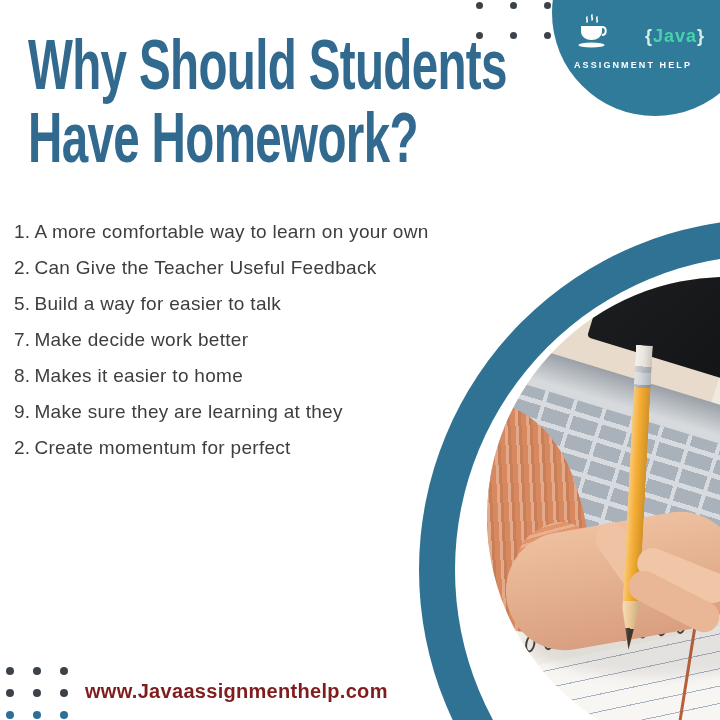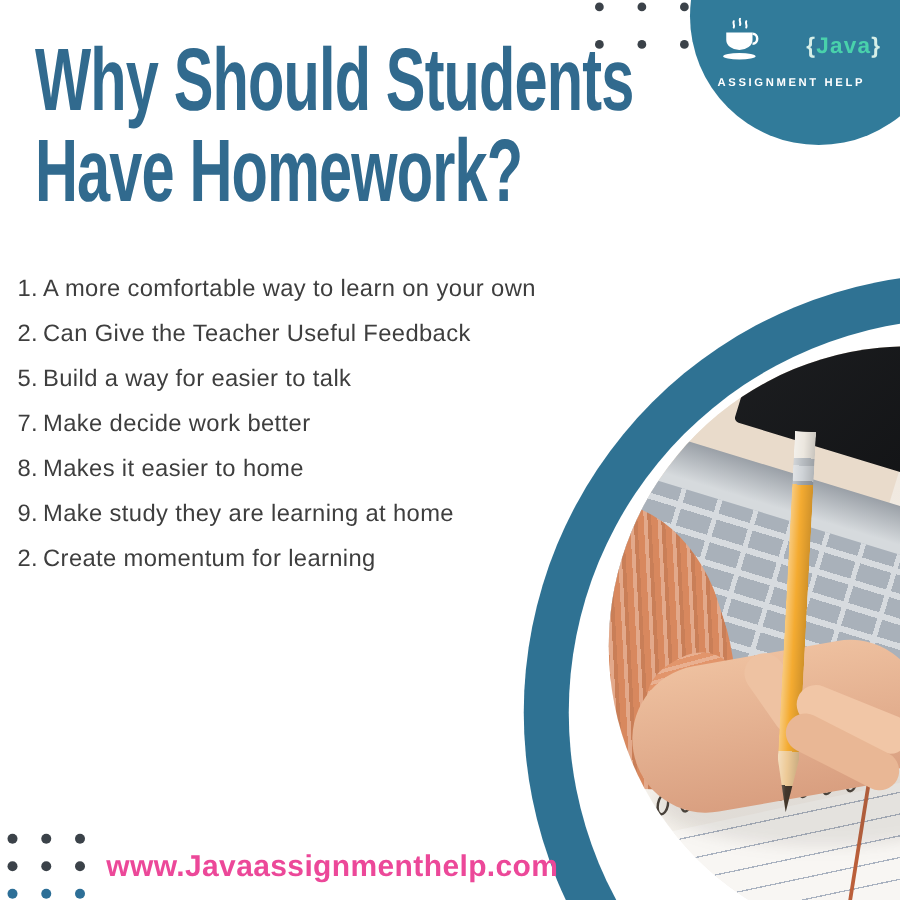--- a/index.html
+++ b/index.html
@@ -20,21 +20,21 @@
   .hw-list{
     position:absolute;left:14px;top:220px;width:452px;
     list-style:none;margin:0;padding:0;
     font-size:19px;line-height:23px;color:#3e3e3e;
   }
   .hw-list li{margin-bottom:13px;letter-spacing:0.3px;}
   .hw-list .num{margin-right:4px;}
   
   .website{
     position:absolute;left:85px;top:680px;
-    font-size:24px;font-weight:700;color:#ec4899;letter-spacing:0.3px;
+    font-size:20px;font-weight:700;color:#7f1d1d;letter-spacing:0.3px;
   }
   
   .dot{position:absolute;border-radius:50%;}
   
   .ring-outer{position:absolute;left:419px;top:219px;width:702px;height:702px;border-radius:50%;background:#2f7293;}
   .ring-inner{position:absolute;left:455px;top:255px;width:630px;height:630px;border-radius:50%;background:#ffffff;}
   .photo{
     position:absolute;left:487px;top:277px;width:480px;height:480px;border-radius:50%;
     overflow:hidden;background:linear-gradient(170deg,#ece0d2 0%,#f3efe9 45%,#f4f1ec 100%);
   }
@@ -150,22 +150,22 @@
     <div>Why Should Students</div>
     <div>Have Homework?</div>
   </div>
 
   <ul class="hw-list" style="color: rgb(62, 62, 62);">
       <li><span class="num">1.</span><span>A more comfortable way to learn on your own</span></li>
       <li><span class="num">2.</span><span>Can Give the Teacher Useful Feedback</span></li>
       <li><span class="num">5.</span><span>Build a way for easier to talk</span></li>
       <li><span class="num">7.</span><span>Make decide work better</span></li>
       <li><span class="num">8.</span><span>Makes it easier to home</span></li>
-      <li><span class="num">9.</span><span>Make study they are learning at home</span></li>
-      <li><span class="num">2.</span><span>Create momentum for learning</span></li>
+      <li><span class="num">9.</span><span>Make sure they are learning at they</span></li>
+      <li><span class="num">2.</span><span>Create momentum for perfect</span></li>
     </ul>
 
   <div class="website">www.Javaassignmenthelp.com</div>
 
 <span class="dot" style="left: 476px; top: 2px; width: 7px; height: 7px; background: rgb(59, 66, 73);"></span>
     <span class="dot" style="left: 510px; top: 2px; width: 7px; height: 7px; background: rgb(59, 66, 73);"></span>
     <span class="dot" style="left: 544px; top: 2px; width: 7px; height: 7px; background: rgb(59, 66, 73);"></span>
     <span class="dot" style="left: 476px; top: 32px; width: 7px; height: 7px; background: rgb(59, 66, 73);"></span>
     <span class="dot" style="left: 510px; top: 32px; width: 7px; height: 7px; background: rgb(59, 66, 73);"></span>
     <span class="dot" style="left: 544px; top: 32px; width: 7px; height: 7px; background: rgb(59, 66, 73);"></span>

